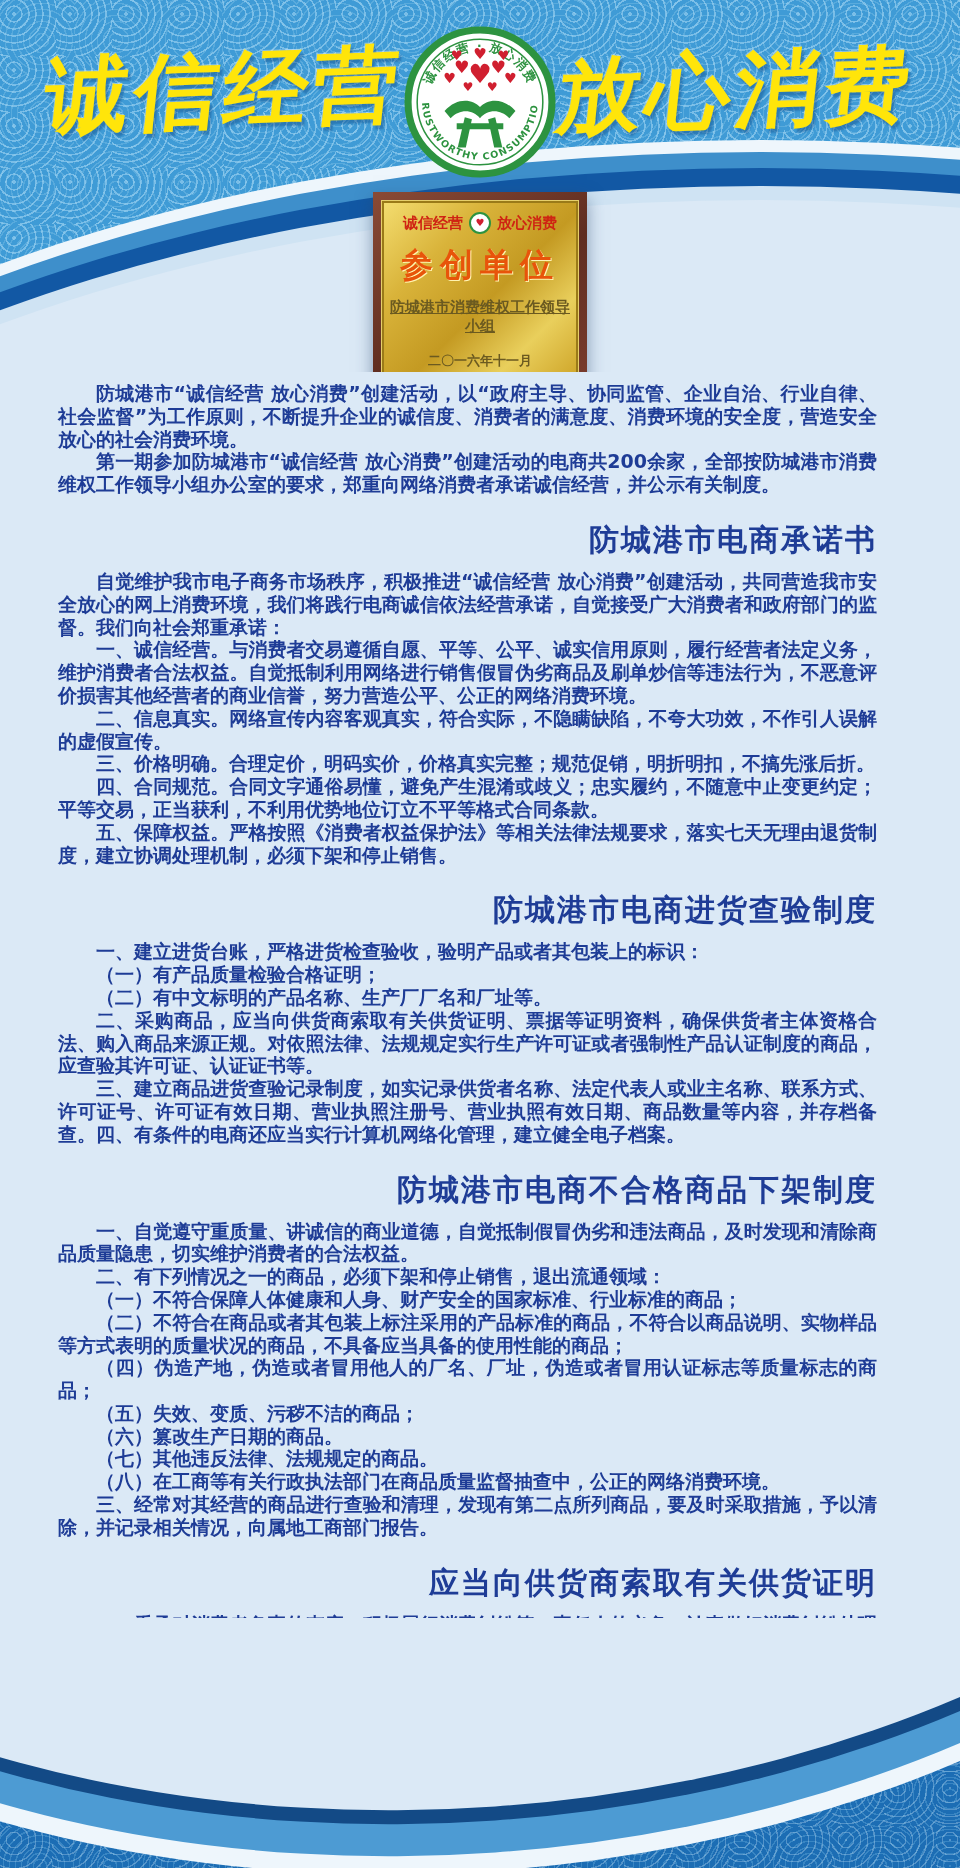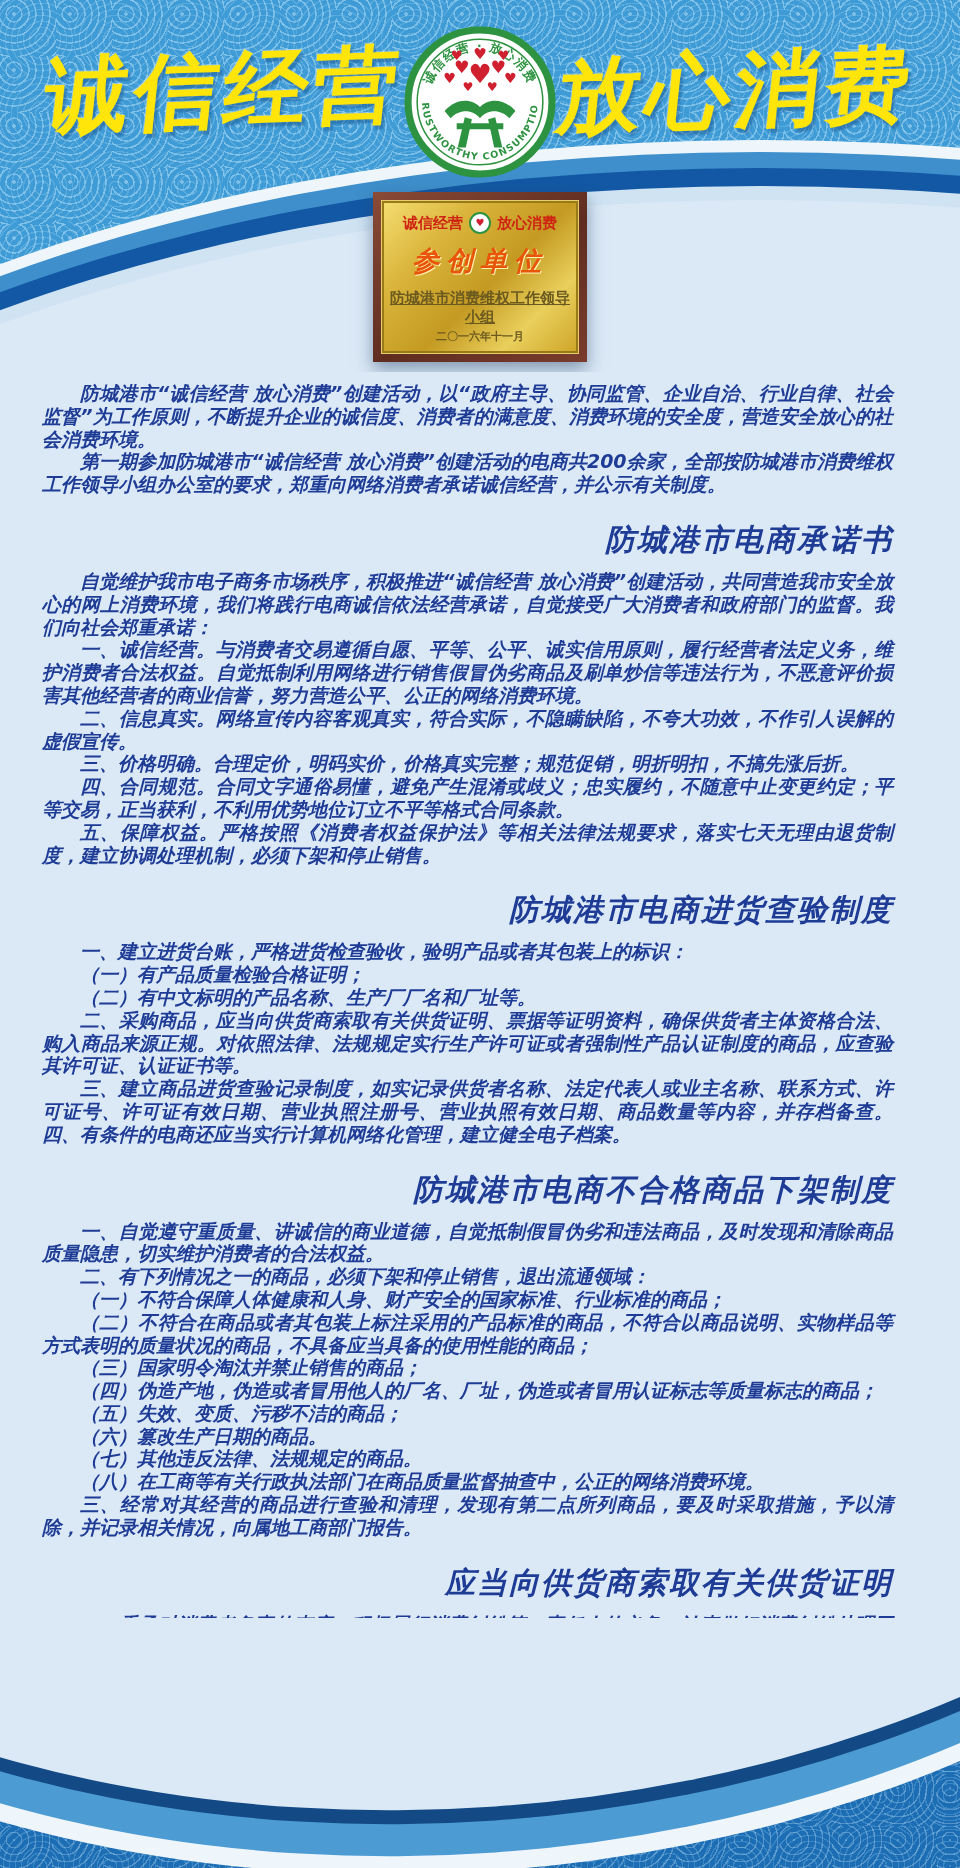--- a/index.html
+++ b/index.html
@@ -40,29 +40,29 @@
   }
   .plaque-inner{
     background:linear-gradient(135deg,#f3dc6e 0%,#d9b33a 28%,#c49a22 55%,#e9cf5c 78%,#cfa62a 100%);
     border:2px solid #9a7a18;outline:1px solid #e6cf6a;
     padding:9px 4px 7px;text-align:center;
   }
   .plaque-top{display:flex;justify-content:center;align-items:center;gap:6px;
     color:#cf2413;font-weight:bold;font-size:15px;}
   .mini-logo{display:inline-block;width:18px;height:18px;border-radius:50%;
     background:#fff;border:2px solid #2d9340;color:#d01f2f;font-size:10px;line-height:17px;text-align:center;}
-  .plaque-main{font-size:27px;color:#e8540a;font-weight:bold;letter-spacing:7px;
-    margin:9px 0 10px;text-shadow:1px 1px 0 #fff3b0;white-space:nowrap;font-style:italic;}
+  .plaque-main{font-size:33px;color:#e8540a;font-weight:bold;letter-spacing:7px;
+    margin:9px 0 10px;text-shadow:1px 1px 0 #fff3b0;white-space:nowrap;}
   .plaque-org{font-size:15px;color:#6b5a20;font-weight:bold;text-decoration:underline;}
-  .plaque-date{font-size:11px;color:#6b5a20;font-weight:bold;margin-top:2px;text-align:center;}
+  .plaque-date{font-size:13px;color:#6b5a20;font-weight:bold;margin-top:16px;text-align:center;}
   
   .content{
     position:absolute;top:372px;left:0;width:935px;box-sizing:border-box;
-    padding:10px 42px 0;color:#1e3c96;font-weight:bold;
-    font-size:19px;line-height:1.2;text-align:justify;font-style:italic;
+    padding:10px 58px 0;color:#1e3c96;font-weight:bold;
+    font-size:19px;line-height:1.2;text-align:justify;
   }
   .bp{margin:0;text-indent:2em;}
   .sec-title{
     font-size:30px;font-weight:bold;color:#1e3c96;text-align:right;
     margin:26px 0 12px;letter-spacing:2px;
   }
   
   .footer{
     position:absolute;left:0;bottom:0;width:960px;height:250px;overflow:hidden;
     background-color:#1c6db4;
@@ -162,21 +162,20 @@
       <p class="bp">二、采购商品，应当向供货商索取有关供货证明、票据等证明资料，确保供货者主体资格合法、购入商品来源正规。对依照法律、法规规定实行生产许可证或者强制性产品认证制度的商品，应查验其许可证、认证证书等。</p>
       <p class="bp">三、建立商品进货查验记录制度，如实记录供货者名称、法定代表人或业主名称、联系方式、许可证号、许可证有效日期、营业执照注册号、营业执照有效日期、商品数量等内容，并存档备查。四、有条件的电商还应当实行计算机网络化管理，建立健全电子档案。</p>
     </section>
 
     <section>
       <h2 class="sec-title">防城港市电商不合格商品下架制度</h2>
       <p class="bp">一、自觉遵守重质量、讲诚信的商业道德，自觉抵制假冒伪劣和违法商品，及时发现和清除商品质量隐患，切实维护消费者的合法权益。</p>
       <p class="bp">二、有下列情况之一的商品，必须下架和停止销售，退出流通领域：</p>
       <p class="bp">（一）不符合保障人体健康和人身、财产安全的国家标准、行业标准的商品；</p>
       <p class="bp">（二）不符合在商品或者其包装上标注采用的产品标准的商品，不符合以商品说明、实物样品等方式表明的质量状况的商品，不具备应当具备的使用性能的商品；</p>
-      <p class="bp">（三）国家明令淘汰并禁止销售的商品；</p>
       <p class="bp">（四）伪造产地，伪造或者冒用他人的厂名、厂址，伪造或者冒用认证标志等质量标志的商品；</p>
       <p class="bp">（五）失效、变质、污秽不洁的商品；</p>
       <p class="bp">（六）篡改生产日期的商品。</p>
       <p class="bp">（七）其他违反法律、法规规定的商品。</p>
       <p class="bp">（八）在工商等有关行政执法部门在商品质量监督抽查中，公正的网络消费环境。</p>
       <p class="bp">三、经常对其经营的商品进行查验和清理，发现有第二点所列商品，要及时采取措施，予以清除，并记录相关情况，向属地工商部门报告。</p>
     </section>
 
     <section>
       <h2 class="sec-title">应当向供货商索取有关供货证明</h2>

